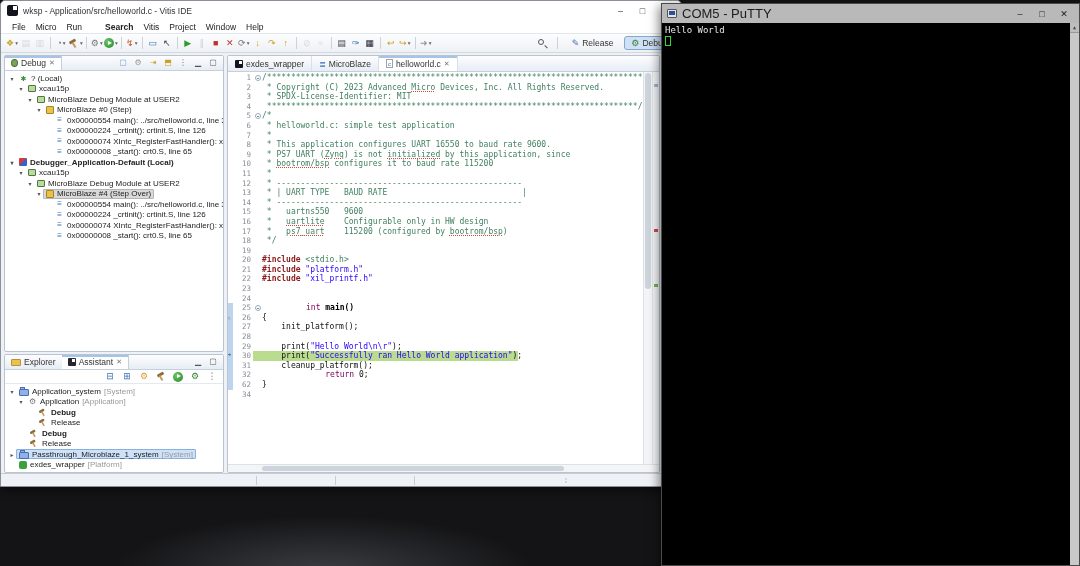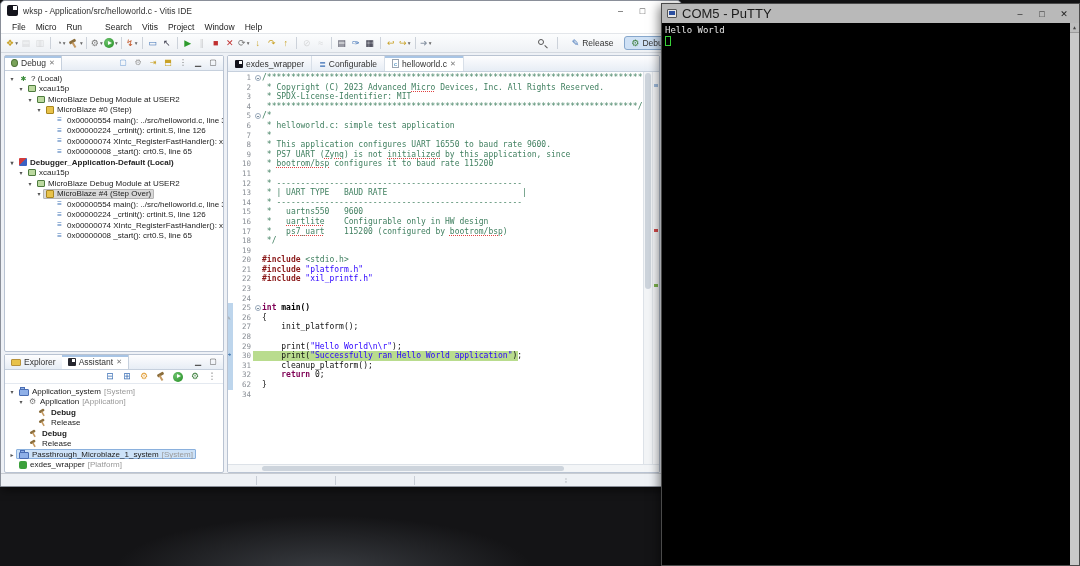--- a/index.html
+++ b/index.html
@@ -17,21 +17,21 @@
   #vitis{left:0;top:3;width:654;height:555;background:#eef1f6;border:1px solid #8a8f99;
     border-radius:5px 5px 0 0;box-shadow:2px 3px 10px rgba(0,0,0,.55);display:flex;flex-direction:column;}
   .vtitle{height:19px;background:#fff;border-radius:5px 5px 0 0;display:flex;align-items:center;padding:0 6px;flex:none;}
   .vitis-logo{width:11px;height:11px;background:#14141c;border-radius:2px;position:relative;margin-right:5px;flex:none;}
   .vitis-logo:after{content:"";position:absolute;right:1px;top:1px;width:4px;height:4px;background:#fff;}
   .vtitle .t{font-size:8.5px;color:#333;}
   .winctl{margin-left:auto;display:flex;gap:2px;}
   .winctl span{width:20px;height:15px;display:flex;align-items:center;justify-content:center;font-size:9px;color:#444;}
   .vmenu{height:14px;background:#fff;border-bottom:1px solid #e3e6ea;display:flex;align-items:center;padding-left:6px;flex:none;}
   .menu-item{font-size:8.5px;color:#222;padding:0 5px;}
-  [data-name="menu-search"]{margin-left:13px;}
+  [data-name="menu-search"]{margin-left:13px;font-weight:bold;}
   .vtoolbar{height:19px;background:linear-gradient(#fcfdfe,#eef1f5);border-bottom:1px solid #d4d9e0;
     display:flex;align-items:center;padding:0 4px;flex:none;}
   .tbi{min-width:14px;height:15px;display:flex;align-items:center;justify-content:center;border-radius:2px;position:relative;}
   .tbi .gl{font-size:9px;line-height:1;}
   .tbi.disabled{opacity:.32;filter:grayscale(1);}
   .dd{font-size:5.5px;color:#666;margin-left:1px;}
   .tbsep{width:1px;height:12px;background:#ccd2da;margin:0 3px;flex:none;}
   .g-hammer{position:relative;width:11px;height:11px;}
   .g-hammer:before{content:"";position:absolute;top:2px;left:1px;width:7px;height:3px;background:#8a6d3b;transform:rotate(-30deg);border-radius:1px;}
   .g-hammer:after{content:"";position:absolute;top:4px;left:4.5px;width:2px;height:6px;background:#c59a62;transform:rotate(-30deg);}
@@ -105,21 +105,21 @@
   .lnum{width:20px;flex:none;text-align:right;color:#8a8f96;font-size:7.5px;padding-right:2px;background:#fff;}
   .codewrap{flex:1;display:flex;min-width:0;}
   .foldcol{width:9px;flex:none;display:flex;align-items:center;justify-content:center;}
   .foldm{width:6px;height:6px;border:1px solid #9aaabb;border-radius:50%;position:relative;background:#fff;}
   .foldm:after{content:"";position:absolute;left:1px;right:1px;top:2px;height:1px;background:#7c8ea0;}
   .ctext{flex:1;min-width:0;}
   .codewrap.hl{background:linear-gradient(to right,#b9dc8e 0,#b9dc8e 68%,transparent 68%);}
   .seg-c{color:#3F7F5F;}
   .seg-cu{color:#3F7F5F;text-decoration:underline;text-decoration-style:dotted;text-decoration-color:#e04040;}
   .seg-d{color:#8b1a1a;font-weight:bold;}
-  .seg-k{color:#7F0055;font-weight:bold;}
+  .seg-k{color:#7F0055;font-weight:normal;margin-left:44px;}
   .seg-s{color:#2A00FF;}
   .seg-h{color:#3F7F5F;}
   .seg-b{color:#000;font-weight:bold;}
   .seg-p{color:#111;}
   .vscroll{width:9px;flex:none;background:#f3f5f7;border-left:1px solid #dde2e8;position:relative;}
   .vthumb{position:absolute;left:1px;right:1px;top:1px;height:55%;background:#cdd4dc;border-radius:3px;}
   .oruler{width:7px;flex:none;background:#f6f7f9;border-left:1px solid #e2e6ea;position:relative;}
   .omark{position:absolute;left:1px;right:1px;height:3px;}
   .hscroll{height:8px;border-top:1px solid #dde2e8;background:#f3f5f7;position:relative;flex:none;}
   .hthumb{position:absolute;top:1px;bottom:1px;left:8%;width:70%;background:#cdd4dc;border-radius:3px;}
@@ -545,21 +545,21 @@
 
     <div class="editorcol" data-name="editor-column">
       <div class="panel" id="editor-panel" data-name="editor-panel">
         <div class="etabs" id="editor-tabs" data-name="editor-tabs">
             <span class="etab" data-name="editor-tab-exdes_wrapper">
               <span class="tabicon-amd" data-name="amd-file-icon"></span>
               <span data-name="editor-tab-label">exdes_wrapper</span>
             </span>
             <span class="etab" data-name="editor-tab-disassembly">
               <span class="tabicon-dis" data-name="dis-file-icon"></span>
-              <span data-name="editor-tab-label">Configurable</span>
+              <span data-name="editor-tab-label">MicroBlaze</span>
             </span>
             <span class="etab active" data-name="editor-tab-helloworld-c">
               <span class="tabicon-c" data-name="c-file-icon">c</span>
               <span data-name="editor-tab-label">helloworld.c</span>
               <span class="x" data-name="close-tab-icon">✕</span>
             </span>
           </div>
         <div class="ebody" data-name="editor-body">
           <div class="codepane" id="codepane" data-name="code-editor">
               <div class="code-row" data-name="code-line"><span class="annot" data-name="annotation-column"></span><span class="lnum" data-name="line-number">1</span><span class="codewrap" data-name="code-line-text"><span class="foldcol" data-name="fold-column"><span class="foldm" data-name="fold-minus-icon"></span></span><span class="ctext" data-name="code-text"><span class="seg-c" data-name="code-segment">/******************************************************************************</span></span></span></div>

